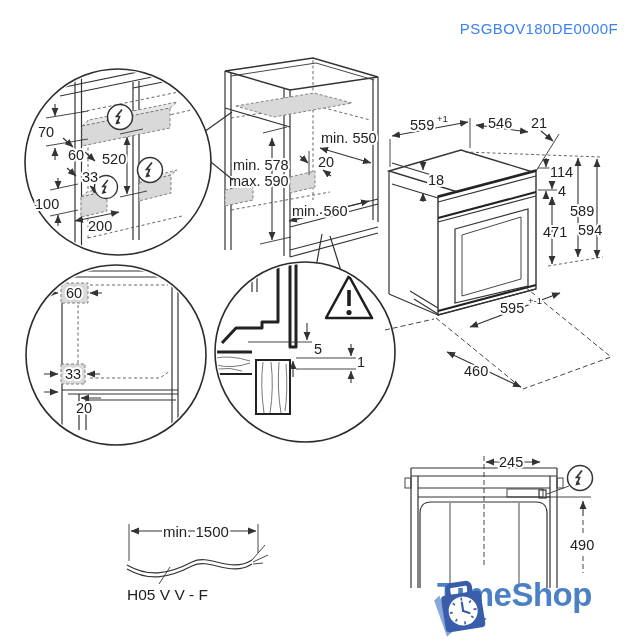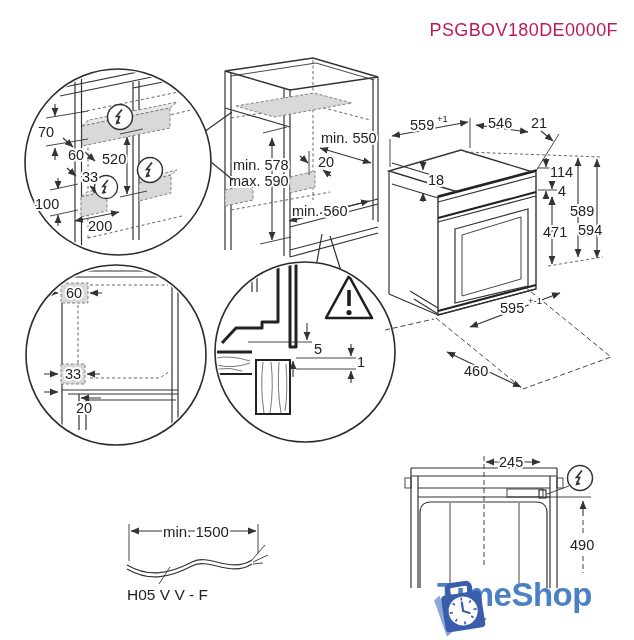--- a/index.html
+++ b/index.html
@@ -1,18 +1,18 @@
 <!DOCTYPE html>
 <html><head>
 <meta charset="utf-8">
 <style>
   html,body{margin:0;padding:0;background:#fff;}
   .stage{position:relative;width:634px;height:640px;background:#fff;overflow:hidden;
          font-family:"Liberation Sans",sans-serif;}
-  .title{position:absolute;top:20px;right:16px;font-size:18px;color:#be185d;
+  .title{position:absolute;top:20px;right:16px;font-size:15px;color:#3b82f6;
          letter-spacing:.4px;}
   svg{position:absolute;left:0;top:0;}
   .ln{stroke:#333;stroke-width:1.2;fill:none;}
   .ln2{stroke:#333;stroke-width:.9;fill:none;}
   .thk{stroke:#222;stroke-width:3;fill:none;stroke-linejoin:round;}
   .thk2{stroke:#222;stroke-width:2;fill:none;}
   .dsh{stroke:#444;stroke-width:1;fill:none;stroke-dasharray:5 3;}
   .dsh2{stroke:#555;stroke-width:.9;fill:none;stroke-dasharray:3 2.5;}
   .gry{fill:#d9d9d9;stroke:#777;stroke-width:.9;stroke-dasharray:3 2;}
   .gry2{fill:#e7e7e7;stroke:#777;stroke-width:.9;stroke-dasharray:3 2;}

